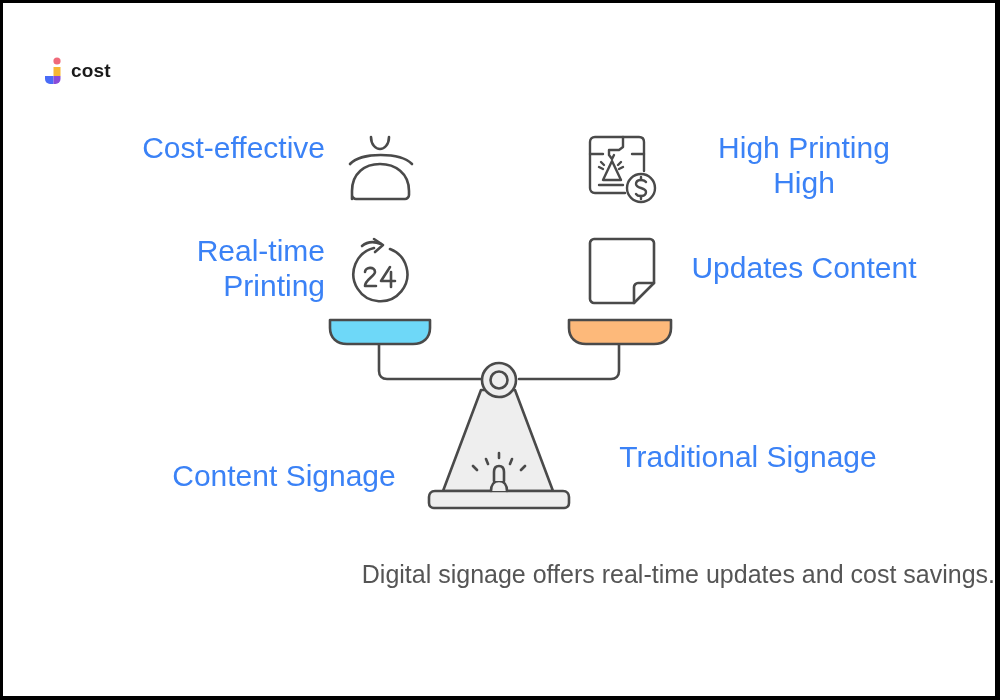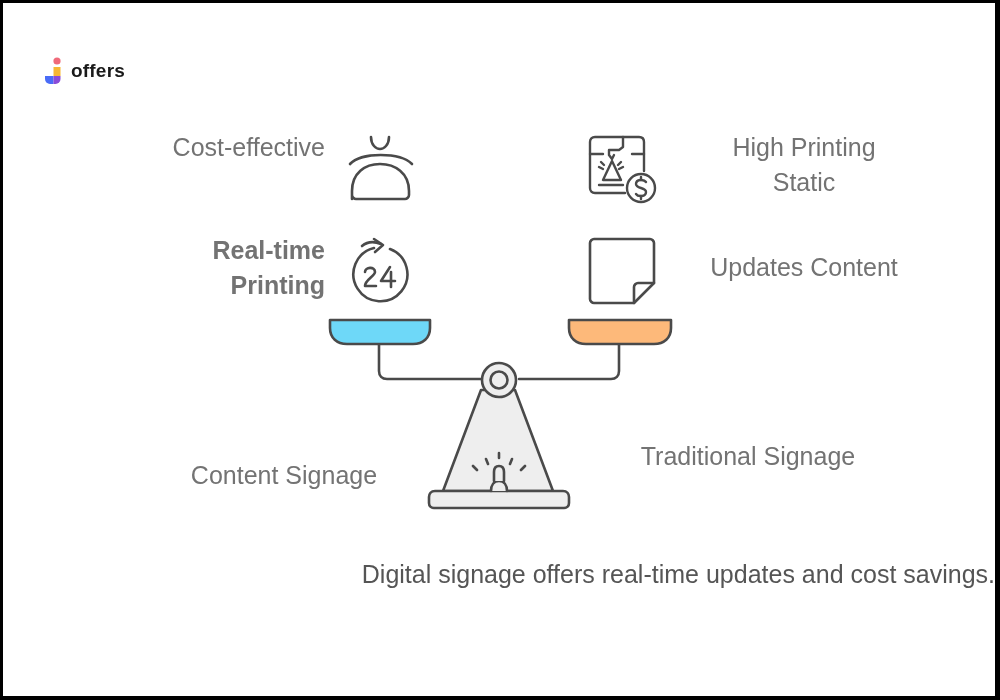--- a/index.html
+++ b/index.html
@@ -13,21 +13,21 @@
       width: 992px; height: 693px;
       background: #ffffff;
     }
     .logo { position: absolute; left: 40px; top: 54px; display: flex; align-items: center; }
     .logo-mark { width: 22px; height: 28px; }
     .logo-text {
       margin-left: 6px; font-size: 19px; font-weight: bold; color: #1a1a1a;
       letter-spacing: 0.2px;
     }
     .label {
-      position: absolute; color: #737373; font-size: 25px; line-height: 35px;
+      position: absolute; color: #3b82f6; font-size: 30px; line-height: 35px;
     }
     .label.right { text-align: right; }
     .label.left { text-align: center; }
     .icon { position: absolute; }
     .scale { position: absolute; left: 0; top: 0; }
     .caption {
       position: absolute; left: 0; width: 992px; top: 557px;
       text-align: right; font-size: 25px; color: #555555;
     }
   </style>
@@ -36,34 +36,34 @@
 
 <div class="canvas">
 
   <div class="logo">
     <svg class="logo-mark" viewBox="0 0 22 28">
       <circle cx="14" cy="4" r="3.6" fill="#f06a7a"></circle>
       <rect x="10.5" y="10" width="7" height="9" fill="#f7b733"></rect>
       <path d="M2 19 H10.5 V27 H7 A5 5 0 0 1 2 22 Z" fill="#4a6cf7"></path>
       <path d="M10.5 19 H17.5 V22 A5 5 0 0 1 12.5 27 H10.5 Z" fill="#8a4bd8"></path>
     </svg>
-    <span class="logo-text">offers</span>
+    <span class="logo-text">cost</span>
   </div>
 
   <div class="label right" style="left:100px; top:127px; width:222px;">
     <div>Cost-effective</div>
   </div>
-  <div class="label right" style="left:100px; top:230px; width:222px;font-weight:bold;">
+  <div class="label right" style="left:100px; top:230px; width:222px;">
     <div>Real-time</div>
     <div>Printing</div>
   </div>
 
   <div class="label left" style="left:671px; top:127px; width:260px;">
     <div>High Printing</div>
-    <div>Static</div>
+    <div>High</div>
   </div>
   <div class="label left" style="left:671px; top:247px; width:260px;">
     <div>Updates Content</div>
   </div>
 
   <div class="label left" style="left:161px; top:455px; width:240px;">Content Signage</div>
   <div class="label left" style="left:615px; top:436px; width:260px;">Traditional Signage</div>
 
   <svg class="icon" style="left:340px; top:130px;" width="76" height="72" viewBox="0 0 76 72">
     <g fill="none" stroke="#4a4a4a" stroke-width="2.6" stroke-linecap="round" stroke-linejoin="round">

